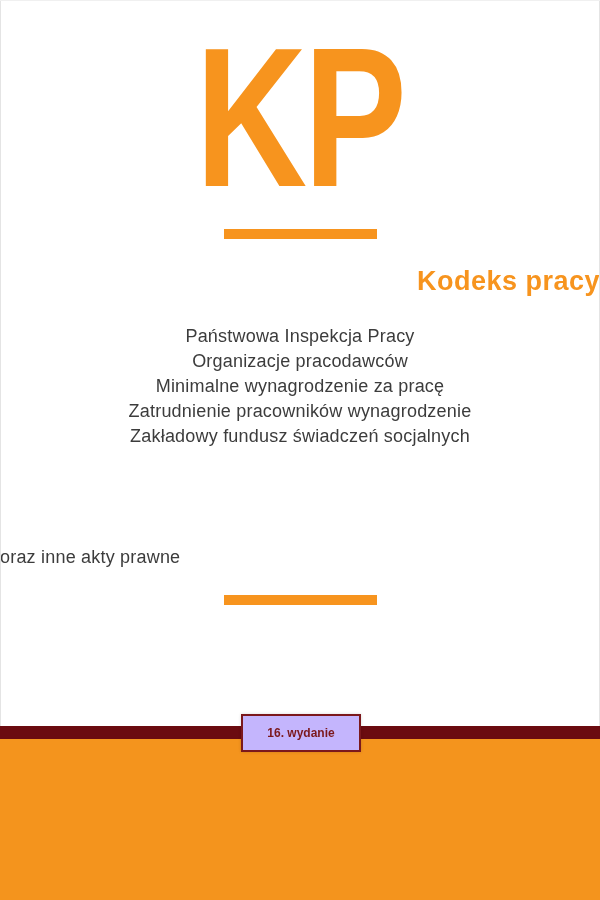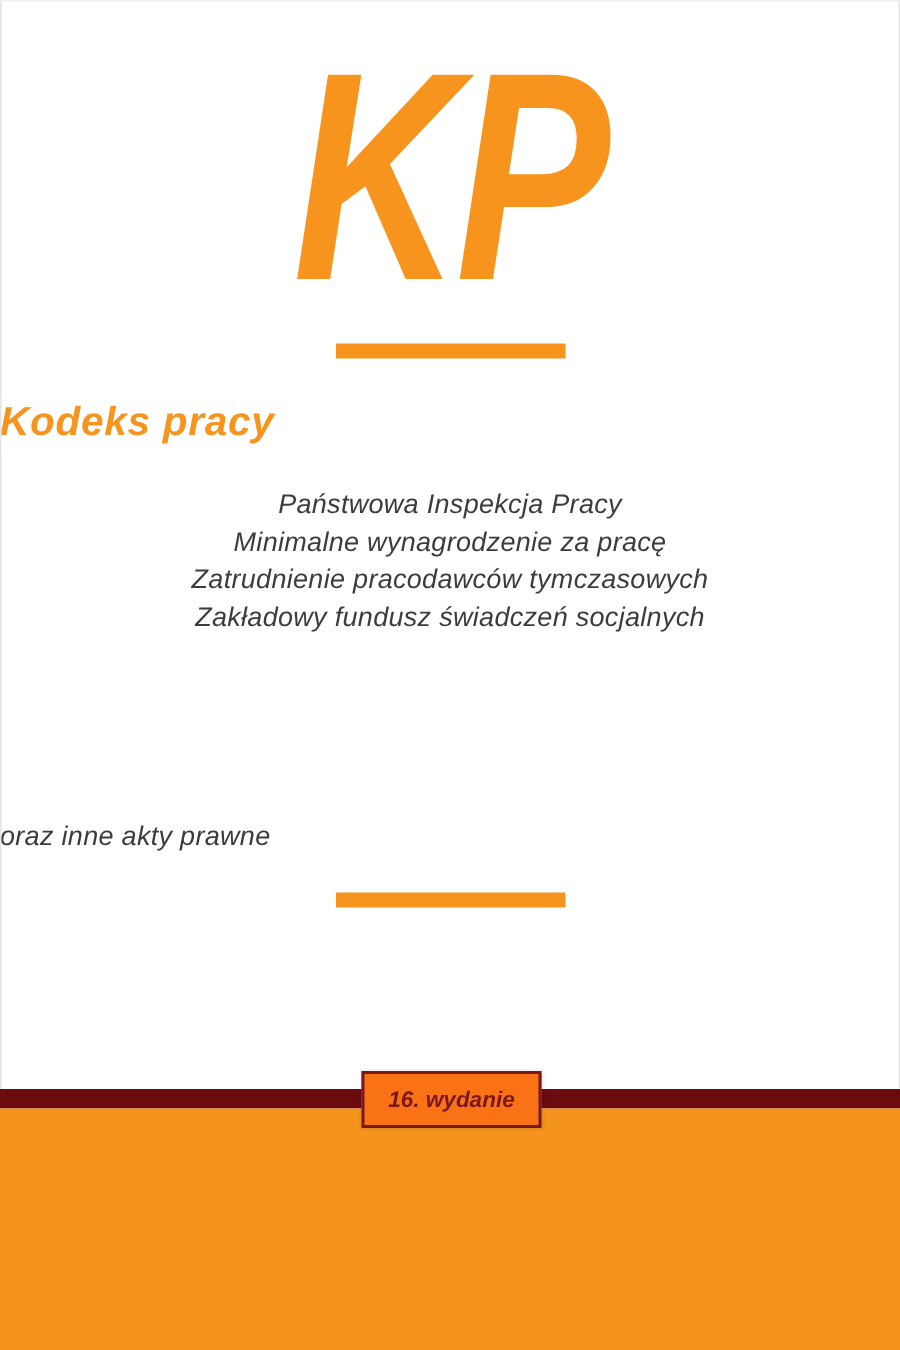--- a/index.html
+++ b/index.html
@@ -11,21 +11,20 @@
     --text-dark:#3C3C3C;
     --edge-gray:#E4E4E4;
   }
   html,body{margin:0;padding:0;background:#fff;}
   .page{
     position:relative;
     width:600px;height:900px;
     background:#ffffff;
     overflow:hidden;
     font-family:"Liberation Sans", sans-serif;
-    font-style:italic;
   }
   .edge{position:absolute;background:var(--edge-gray);z-index:5;}
   .edge-left{left:0;top:0;width:1px;height:726px;}
   .edge-right{right:0;top:0;width:1px;height:726px;}
   .edge-top{left:0;top:0;width:100%;height:1px;background:#F0F0F0;}
 
   .kp{
     position:absolute;left:0;right:0;top:8px;height:220px;
     display:flex;align-items:center;justify-content:center;
     color:var(--accent-orange);
@@ -36,21 +35,21 @@
 
   .divider{
     position:absolute;left:224px;width:153px;height:10px;
     background:var(--accent-orange);
   }
   .divider-top{top:229px;}
   .divider-bottom{top:595px;}
 
   .title{
     position:absolute;left:0;right:0;top:266px;
-    text-align:left;
+    text-align:right;
     color:var(--accent-orange);
     font-size:27px;font-weight:bold;letter-spacing:0.5px;
   }
 
   .subjects{
     position:absolute;left:0;right:0;top:324px;
     text-align:center;
     color:var(--text-dark);
     font-size:18px;line-height:25px;letter-spacing:0.2px;
   }
@@ -66,26 +65,26 @@
   .band{
     position:absolute;left:0;top:726px;width:100%;height:13px;
     background:var(--band-maroon);z-index:1;
   }
   .footer{
     position:absolute;left:0;top:739px;width:100%;height:161px;
     background:var(--footer-orange);z-index:1;
   }
   .badge{
     position:absolute;left:241px;top:714px;width:120px;height:38px;
-    background:#f97316;
+    background:#c4b5fd;
     border:2px solid var(--badge-maroon);
     box-sizing:border-box;
     display:flex;align-items:center;justify-content:center;
     color:var(--badge-maroon);
-    font-size:15px;font-weight:bold;
+    font-size:12px;font-weight:bold;
     z-index:3;
     box-shadow:0 0 3px rgba(0,0,0,0.15);
   }
 </style>
 </head>
 <body>
 
 <div class="page">
 
   <div class="edge edge-left"></div>
@@ -95,22 +94,23 @@
   <div class="kp">
     <span>KP</span>
   </div>
 
   <div class="divider divider-top"></div>
 
   <div class="title">Kodeks pracy</div>
 
   <div class="subjects">
     <div class="subject">Państwowa Inspekcja Pracy</div>
+    <div class="subject">Organizacje pracodawców</div>
     <div class="subject">Minimalne wynagrodzenie za pracę</div>
-    <div class="subject">Zatrudnienie pracodawców tymczasowych</div>
+    <div class="subject">Zatrudnienie pracowników wynagrodzenie</div>
     <div class="subject">Zakładowy fundusz świadczeń socjalnych</div>
   </div>
 
   <div class="more-acts">oraz inne akty prawne</div>
 
   <div class="divider divider-bottom"></div>
 
   <div class="band"></div>
 
   <div class="badge">

